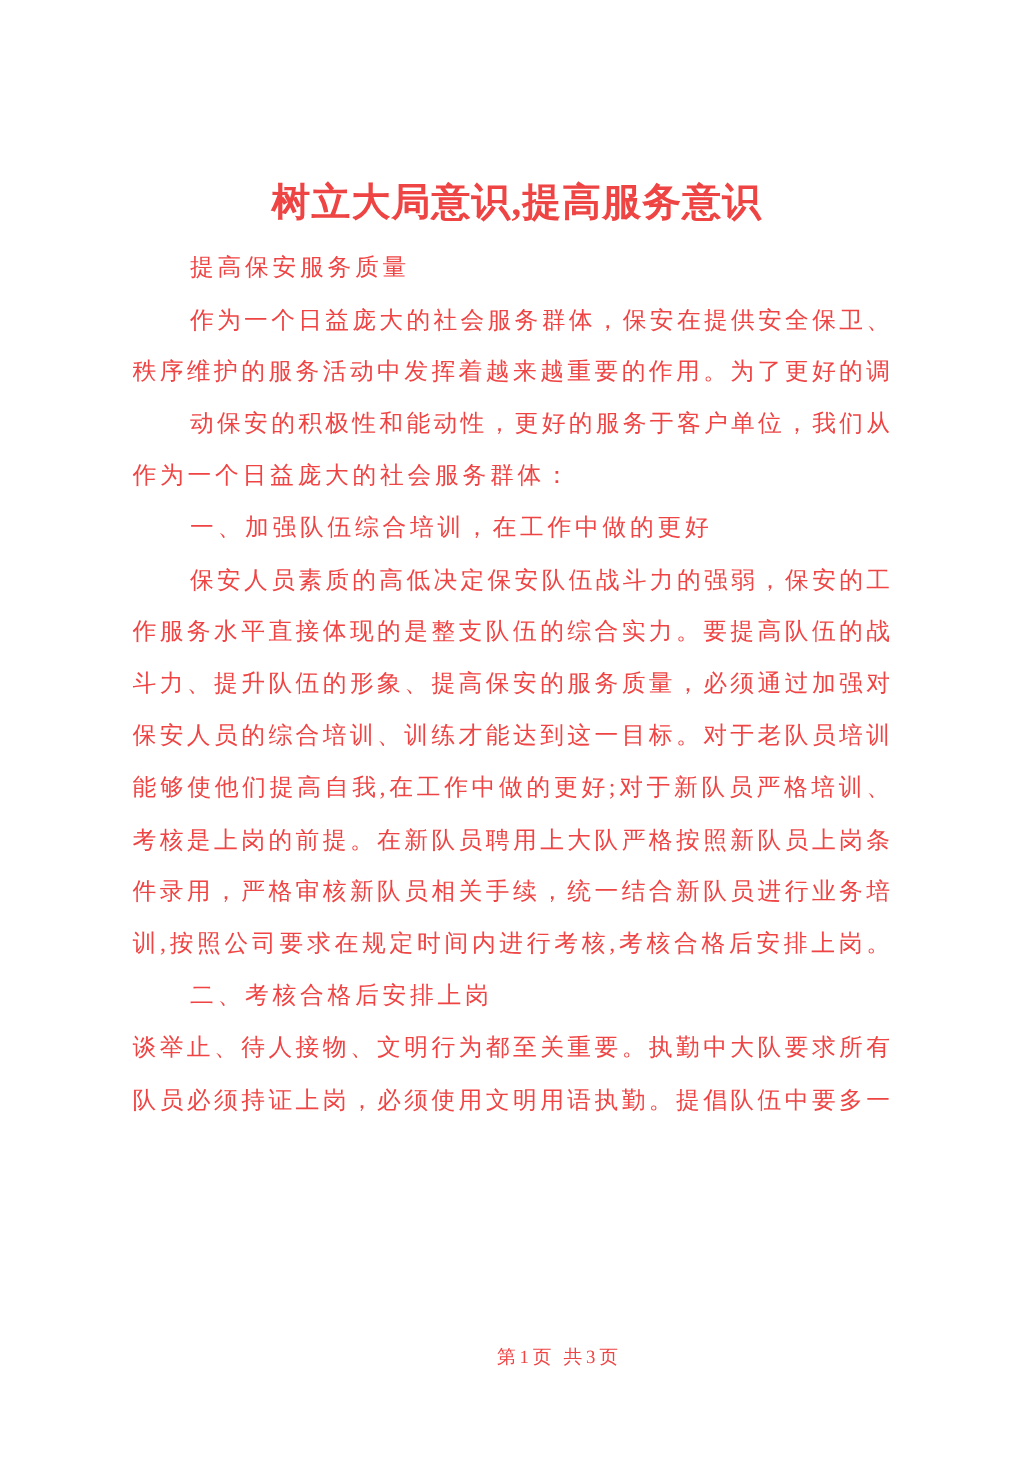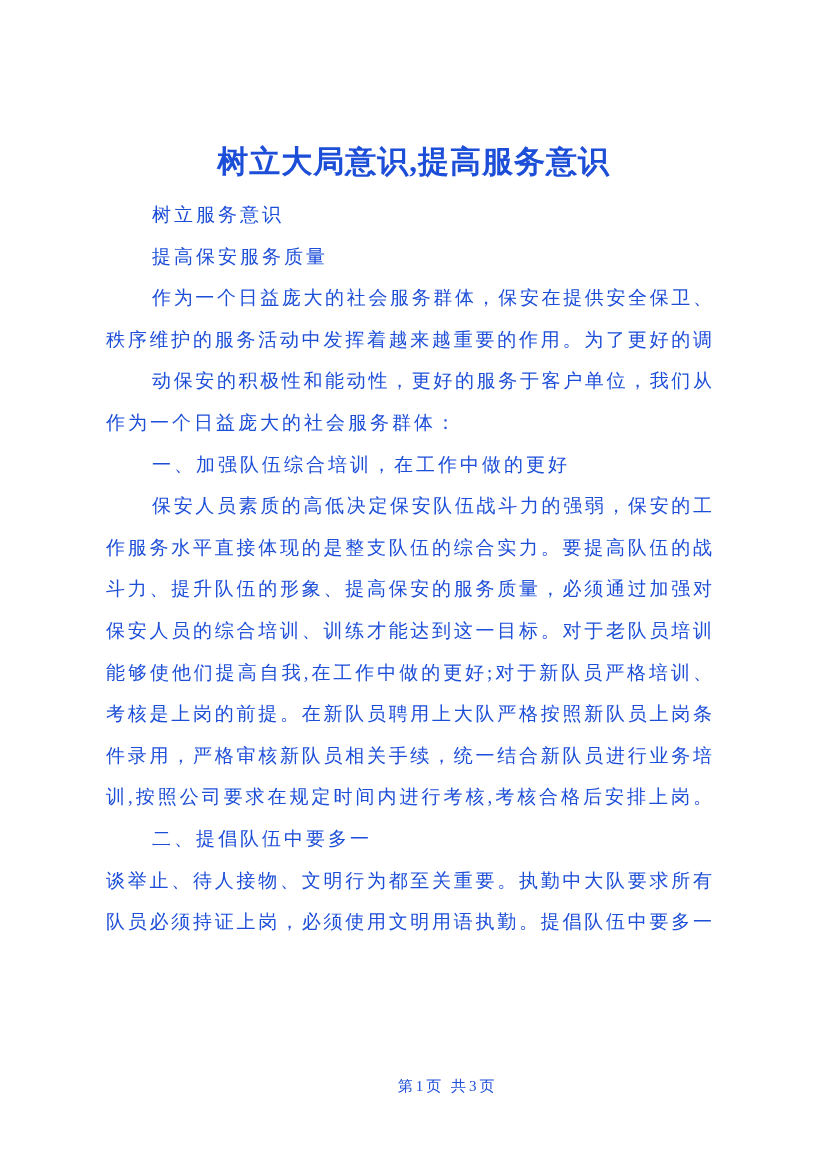--- a/index.html
+++ b/index.html
@@ -2,21 +2,21 @@
 <html><head>
 <meta charset="utf-8">
 <style>
   * { margin: 0; padding: 0; box-sizing: border-box; }
   html, body { background: #ffffff; }
   .page {
     position: relative;
     width: 827px;
     height: 1170px;
     background: #ffffff;
-    color: #1d4ed8;
+    color: #ef4444;
     font-family: "Liberation Serif", "DejaVu Serif", serif;
     overflow: hidden;
   }
   .doc-title {
     position: absolute;
     top: 143px;
     left: 0;
     width: 100%;
     text-align: center;
     font-size: 31px;
@@ -59,34 +59,33 @@
     line-height: 22px;
   }
 </style>
 </head>
 <body>
 
 <div class="page">
   <div class="doc-title">树立大局意识,提高服务意识</div>
 
   <div class="doc-body" id="doc-body">
-      <div class="line indent">树立服务意识</div>
       <div class="line indent">提高保安服务质量</div>
       <div class="line indent justify">作为一个日益庞大的社会服务群体，保安在提供安全保卫、</div>
       <div class="line justify">秩序维护的服务活动中发挥着越来越重要的作用。为了更好的调</div>
       <div class="line indent justify">动保安的积极性和能动性，更好的服务于客户单位，我们从</div>
       <div class="line">作为一个日益庞大的社会服务群体：</div>
       <div class="line indent">一、加强队伍综合培训，在工作中做的更好</div>
       <div class="line indent justify">保安人员素质的高低决定保安队伍战斗力的强弱，保安的工</div>
       <div class="line justify">作服务水平直接体现的是整支队伍的综合实力。要提高队伍的战</div>
       <div class="line justify">斗力、提升队伍的形象、提高保安的服务质量，必须通过加强对</div>
       <div class="line justify">保安人员的综合培训、训练才能达到这一目标。对于老队员培训</div>
       <div class="line justify">能够使他们提高自我,在工作中做的更好;对于新队员严格培训、</div>
       <div class="line justify">考核是上岗的前提。在新队员聘用上大队严格按照新队员上岗条</div>
       <div class="line justify">件录用，严格审核新队员相关手续，统一结合新队员进行业务培</div>
       <div class="line justify">训,按照公司要求在规定时间内进行考核,考核合格后安排上岗。</div>
-      <div class="line indent">二、提倡队伍中要多一</div>
+      <div class="line indent">二、考核合格后安排上岗</div>
       <div class="line justify">谈举止、待人接物、文明行为都至关重要。执勤中大队要求所有</div>
       <div class="line justify">队员必须持证上岗，必须使用文明用语执勤。提倡队伍中要多一</div>
     </div>
 
   <div class="doc-footer">第1页 共3页</div>
 </div>
 
 </body></html>

